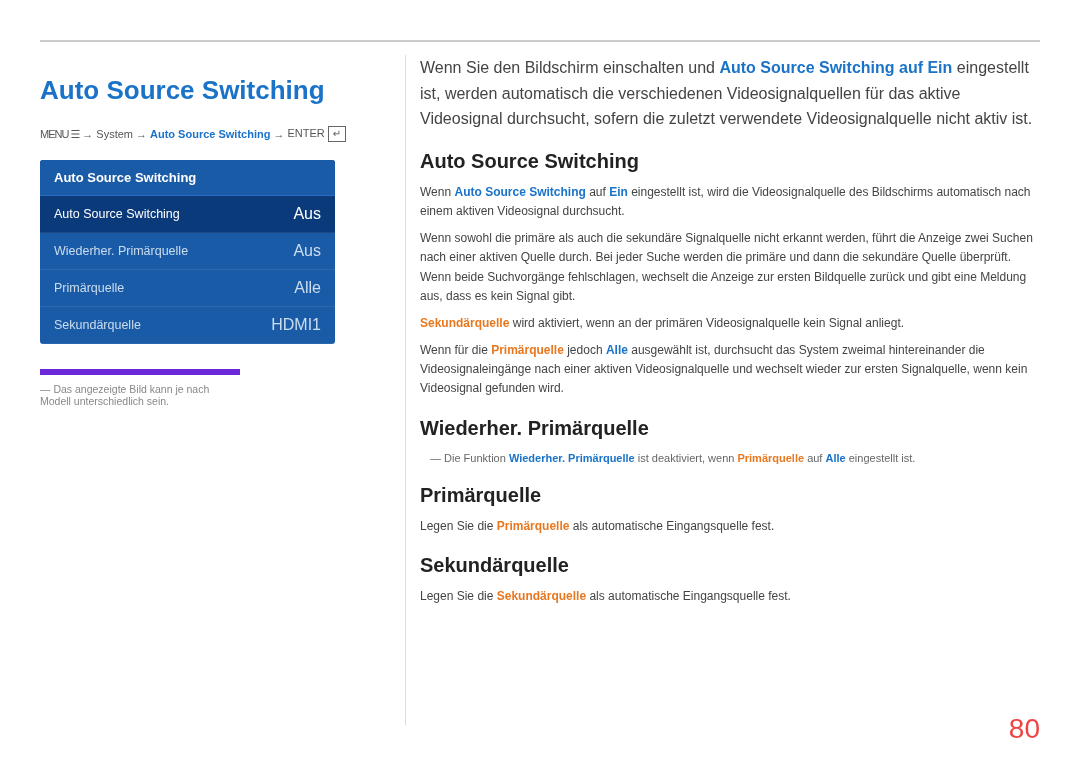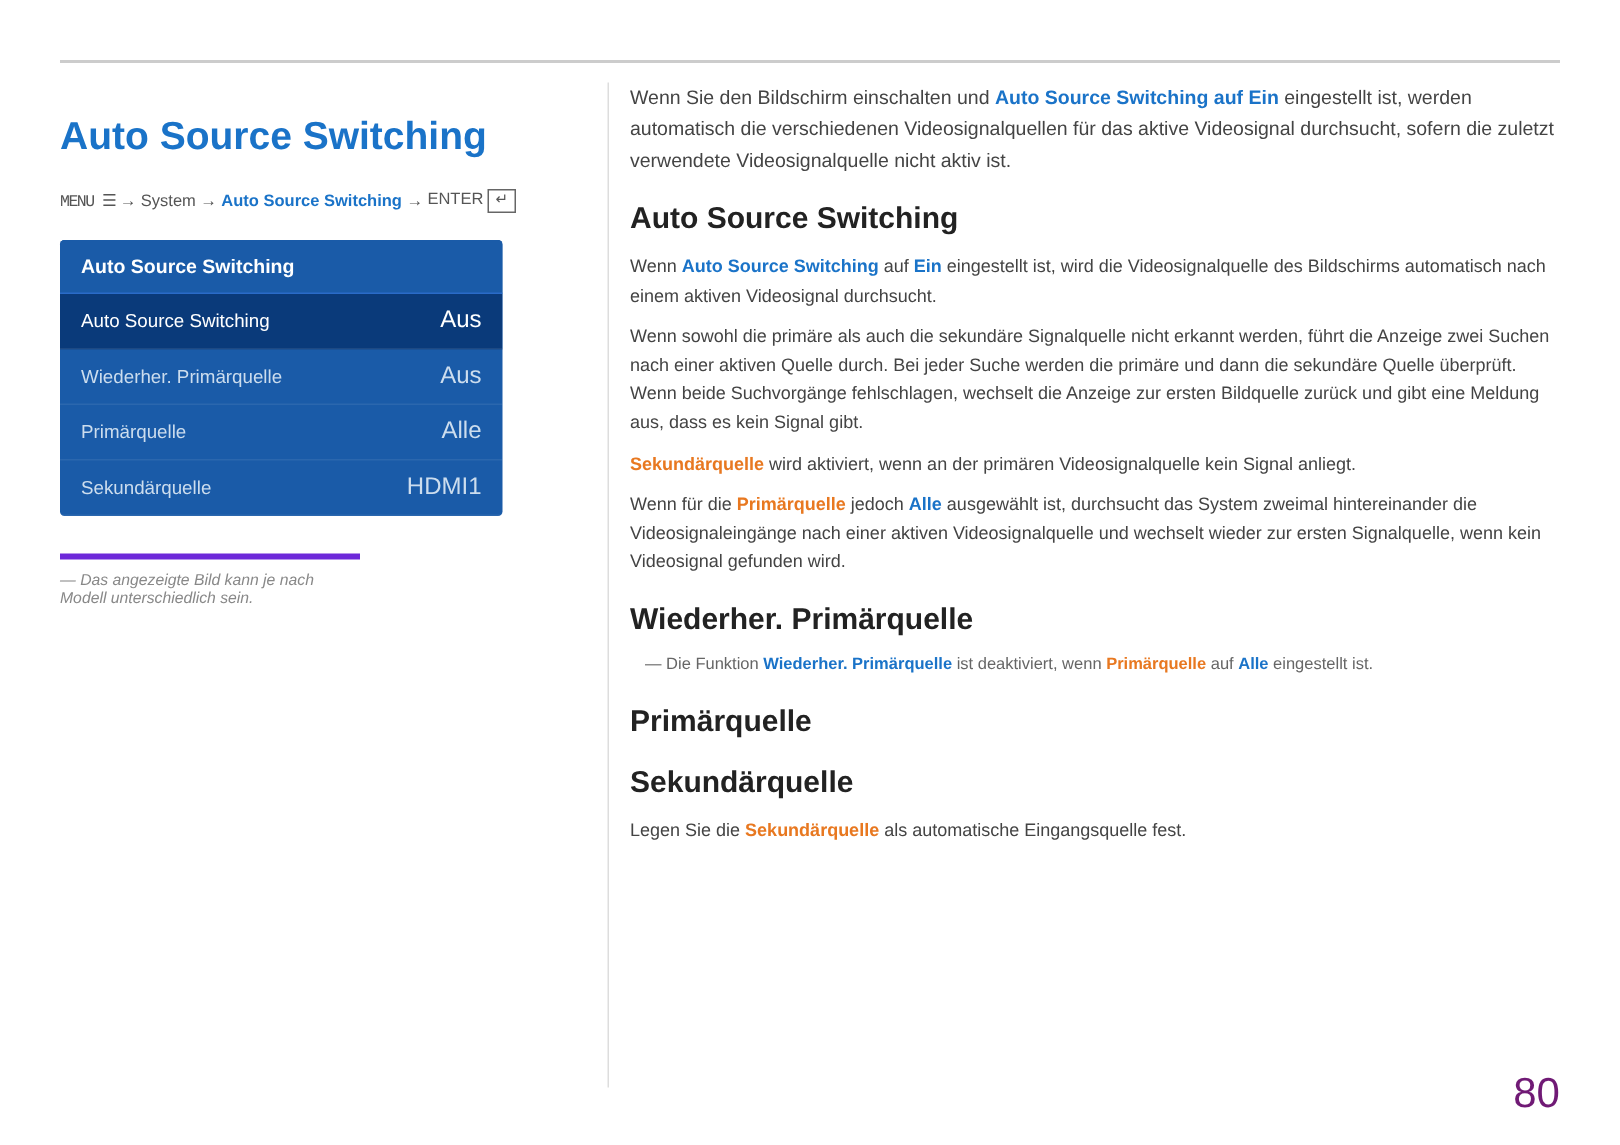--- a/index.html
+++ b/index.html
@@ -135,29 +135,28 @@
 
     .menu-item.active .item-value {
       color: #fff;
     }
 
     
     .menu-note {
       margin-top: 25px;
       font-size: 10.5px;
       color: #888;
-      border-top: 4px solid #6d28d9;
+      border-top: 6px solid #6d28d9;
       padding-top: 8px;
       width: 200px;
-      font-style: italic;
     }
 
     
     .intro-text {
-      font-size: 13px;
+      font-size: 16px;
       color: #444;
       line-height: 1.6;
     }
 
     .section-title {
       font-size: 20px;
       font-weight: bold;
       color: #222;
       margin-bottom: 10px;
       margin-top: 18px;
@@ -189,29 +188,28 @@
       color: #e87820;
       font-weight: bold;
     }
 
     
     .page-number {
       position: absolute;
       bottom: 18px;
       right: 40px;
       font-size: 28px;
-      color: #701a75;
+      color: #ef4444;
       font-weight: normal;
     }
 
     
     .menu-sym {
       font-size: 11px;
       letter-spacing: -1px;
-      font-family: Liberation Mono, monospace;
     }
     .enter-sym {
       display: inline-block;
       border: 1px solid #666;
       padding: 0px 4px;
       font-size: 10px;
       line-height: 1.4;
     }
   </style>
 </head>
@@ -292,20 +290,23 @@
 
     <h2 class="section-title">Wiederher. Primärquelle</h2>
 
 
     <p class="section-note">
       — Die Funktion <span class="bold-blue">Wiederher. Primärquelle</span> ist deaktiviert, wenn <span class="bold-orange">Primärquelle</span> auf <span class="bold-blue">Alle</span> eingestellt ist.
     </p>
 
     <h2 class="section-title">Primärquelle</h2>
 
+    <p class="section-body">
+      Legen Sie die <span class="bold-orange">Primärquelle</span> als automatische Eingangsquelle fest.
+    </p>
 
     <h2 class="section-title">Sekundärquelle</h2>
 
     <p class="section-body">
       Legen Sie die <span class="bold-orange">Sekundärquelle</span> als automatische Eingangsquelle fest.
     </p>
 
   </div>
 
   <div class="page-number">80</div>

